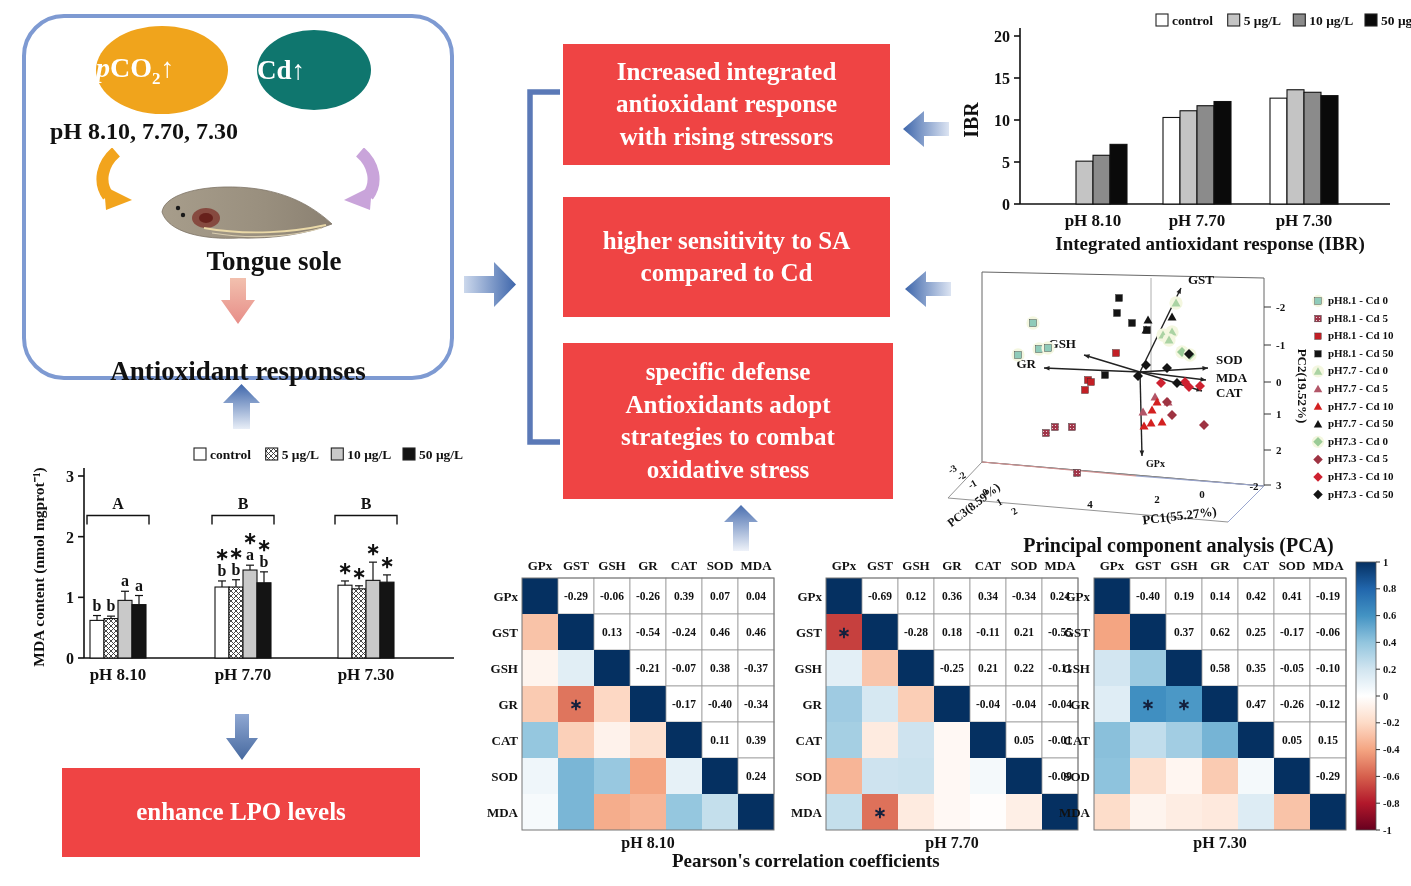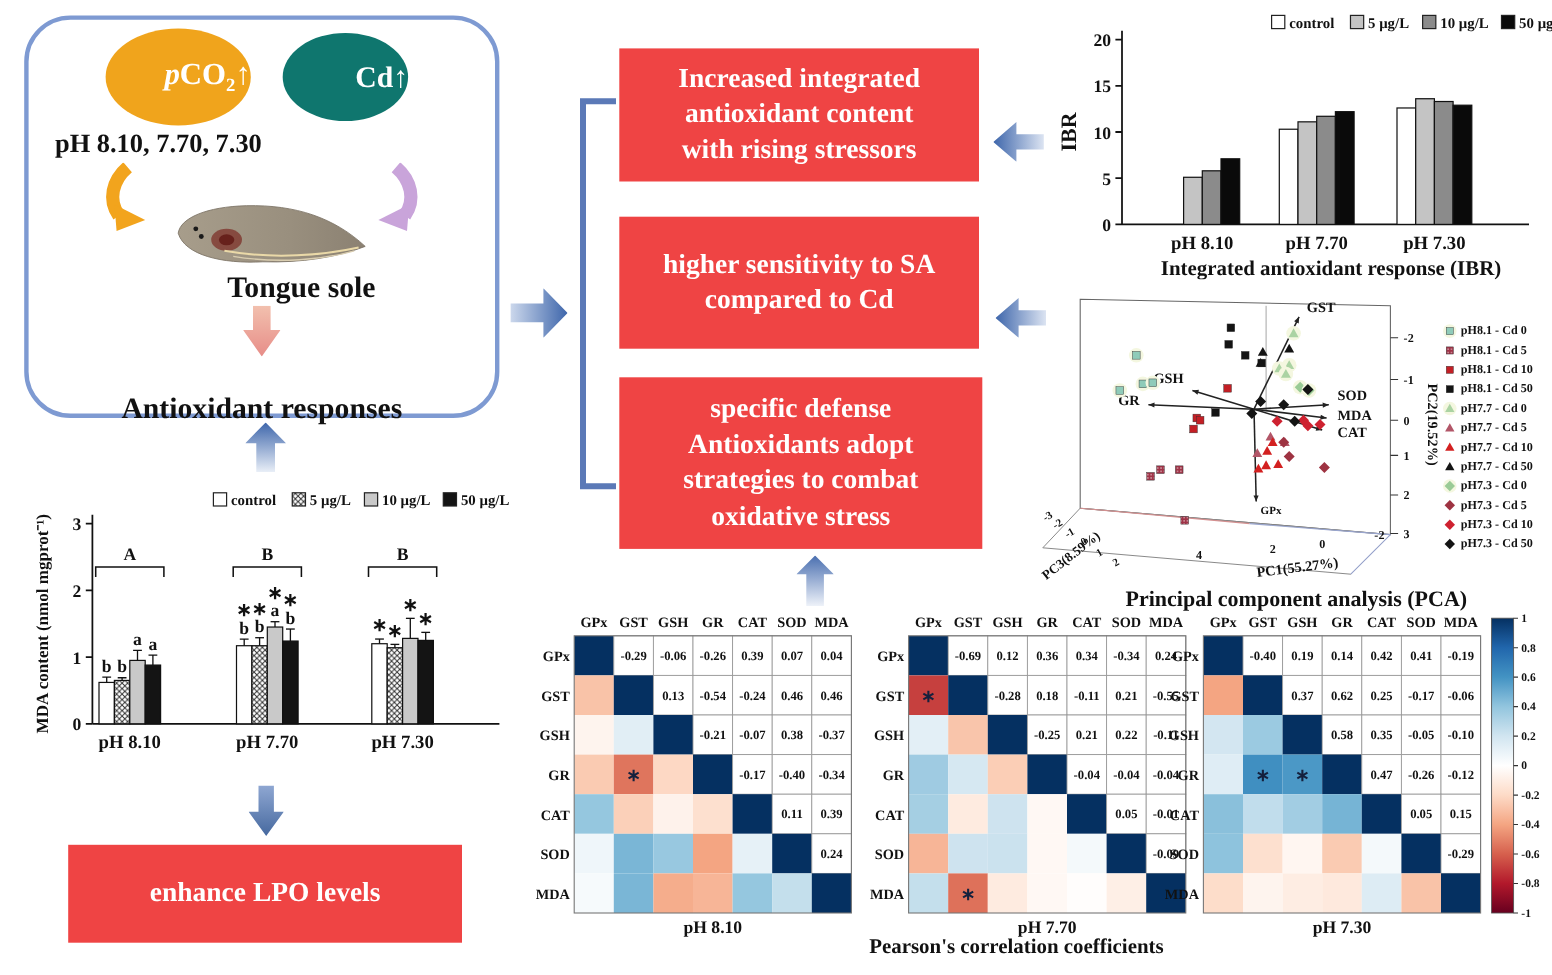--- a/index.html
+++ b/index.html
@@ -1,35 +1,35 @@
 <!DOCTYPE html>
 <html><head>
 <meta charset="utf-8">
 <style>
   html,body{margin:0;padding:0;background:#fff;}
   .canvas{position:relative;width:1411px;height:886px;background:#fff;overflow:hidden;
           font-family:"Liberation Serif",serif;font-weight:bold;color:#111;}
   .abs{position:absolute;}
   
   .rounded-panel{left:22px;top:14px;width:424px;height:358px;border:4px solid #7e9ad2;border-radius:42px;background:#fff;}
-  .ellipse{position:absolute;border-radius:50%;display:flex;align-items:center;justify-content:flex-end;color:#fff;}
+  .ellipse{position:absolute;border-radius:50%;display:flex;align-items:center;justify-content:flex-start;color:#fff;}
   .ellipse.orange{left:70px;top:8px;width:132px;height:88px;background:#f0a41c;font-size:28px;}
   .ellipse.purple{left:231px;top:12px;width:114px;height:80px;background:#0f766e;font-size:27px;}
   .ellipse sub{font-size:17px;}
   .stress-line{position:absolute;font-size:24px;white-space:nowrap;}
   .fish-label{position:absolute;left:0;top:228px;width:100%;text-align:center;font-size:27px;margin-left:36px;}
   .resp-label{position:absolute;left:0;top:318px;width:100%;text-align:center;font-size:27px;margin-top:20px;}
   
   .bluebox{background:#ef4444;color:#fff;text-align:center;display:flex;flex-direction:column;justify-content:center;line-height:1.3;}
   .bluebox div{font-size:25px;}
   .sa-box{left:62px;top:768px;width:358px;height:89px;}
   .box1{left:563px;top:44px;width:327px;height:121px;}
   .box2{left:563px;top:197px;width:327px;height:120px;}
   .box3{left:563px;top:343px;width:330px;height:156px;}
-  .caption{left:624px;top:850px;width:600px;text-align:center;font-size:19px;}
+  .caption{left:672px;top:850px;width:600px;text-align:left;font-size:19px;}
   .pca-title{left:946px;top:534px;width:465px;text-align:center;font-size:20px;}
 </style>
 </head>
 <body>
 
 <div class="canvas">
 
   <div class="abs rounded-panel">
     <div class="ellipse orange">
       <span><i>p</i><span>CO</span><sub>2</sub><span>↑</span></span>
@@ -200,21 +200,21 @@
       </defs>
     <polygon points="0,14 30,14 30,0 52,22.5 30,45 30,31 0,31" fill="url(#rtg)"></polygon>
   </svg>
 
   <svg class="abs" style="left:520px;top:86px;" width="45" height="362" viewBox="0 0 45 362">
     <path d="M40,6 H10 V356 H40" stroke="#5b79b7" stroke-width="5.5" fill="none"></path>
   </svg>
 
   <div class="abs bluebox box1">
     <div>Increased integrated</div>
-    <div>antioxidant content</div>
+    <div>antioxidant response</div>
     <div>with rising stressors</div>
   </div>
   <div class="abs bluebox box2">
     <div>higher sensitivity to SA</div>
     <div>compared to Cd</div>
   </div>
   <div class="abs bluebox box3">
     <div>specific defense</div>
     <div>Antioxidants adopt</div>
     <div>strategies to combat</div>

